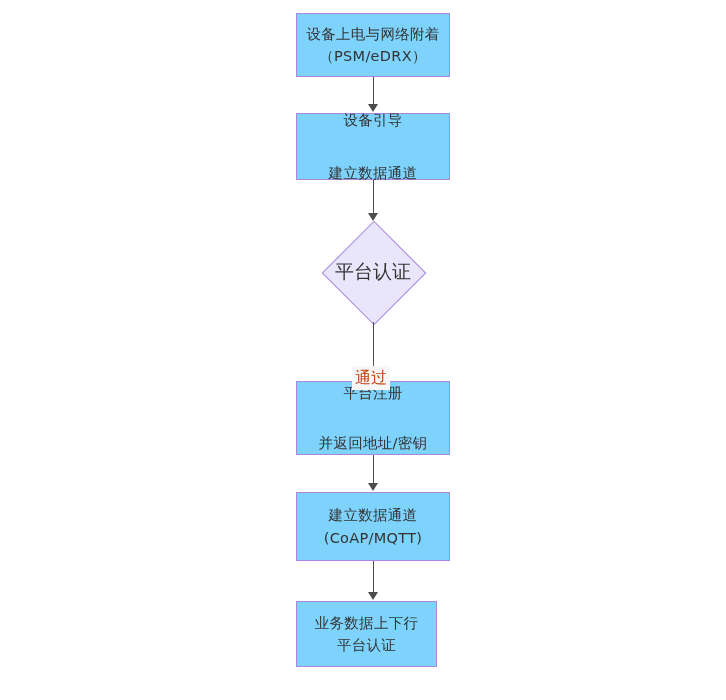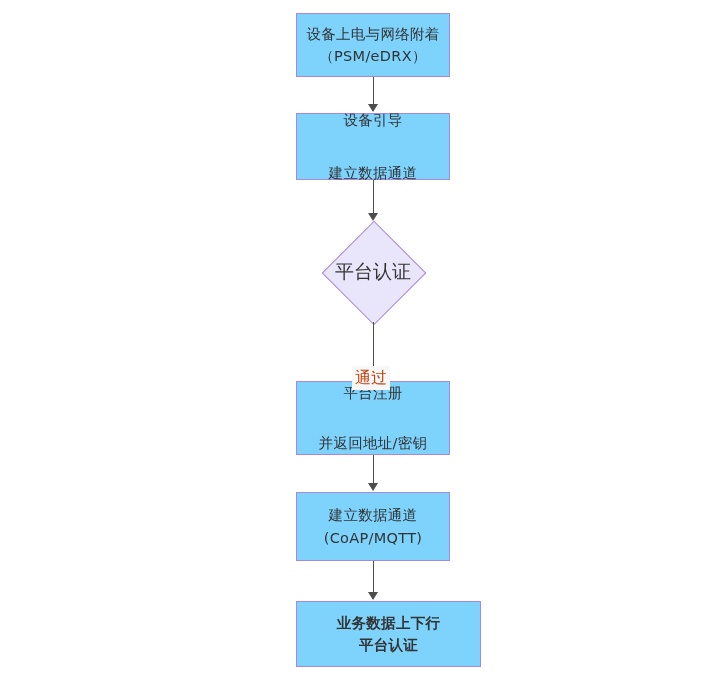--- a/index.html
+++ b/index.html
@@ -129,18 +129,18 @@
   <div class="arrowhead" style="left:368px; top:483px;"></div>
 
   <div class="node process" style="left:296px; top:492px; width:154px; height:69px;">
     <span class="node-line">建立数据通道</span>
     <span class="node-line">(CoAP/MQTT)</span>
   </div>
 
   <div class="line" style="left:372.5px; top:561px; height:32px;"></div>
   <div class="arrowhead" style="left:368px; top:592px;"></div>
 
-  <div class="node process" style="left:296px; top:601px; width:185px; height:66px;font-weight:bold;">
+  <div class="node process" style="left:296px; top:601px; width:141px; height:66px;">
     <span class="node-line">业务数据上下行</span>
     <span class="node-line">平台认证</span>
   </div>
 
 </div>
 
 </body></html>

